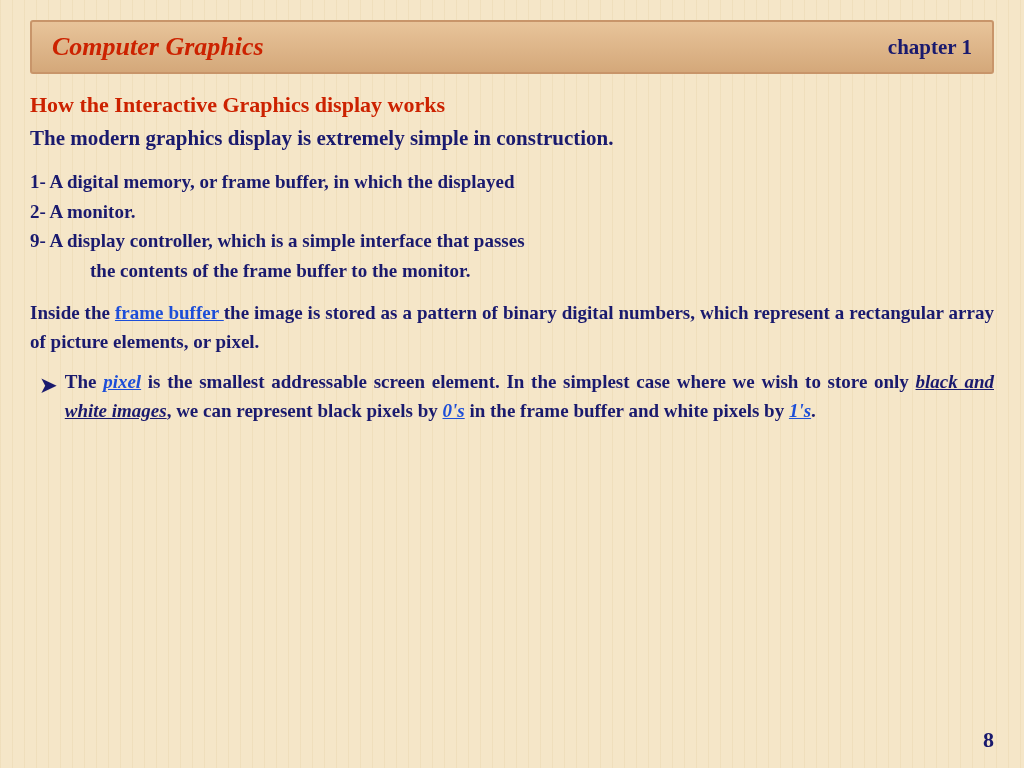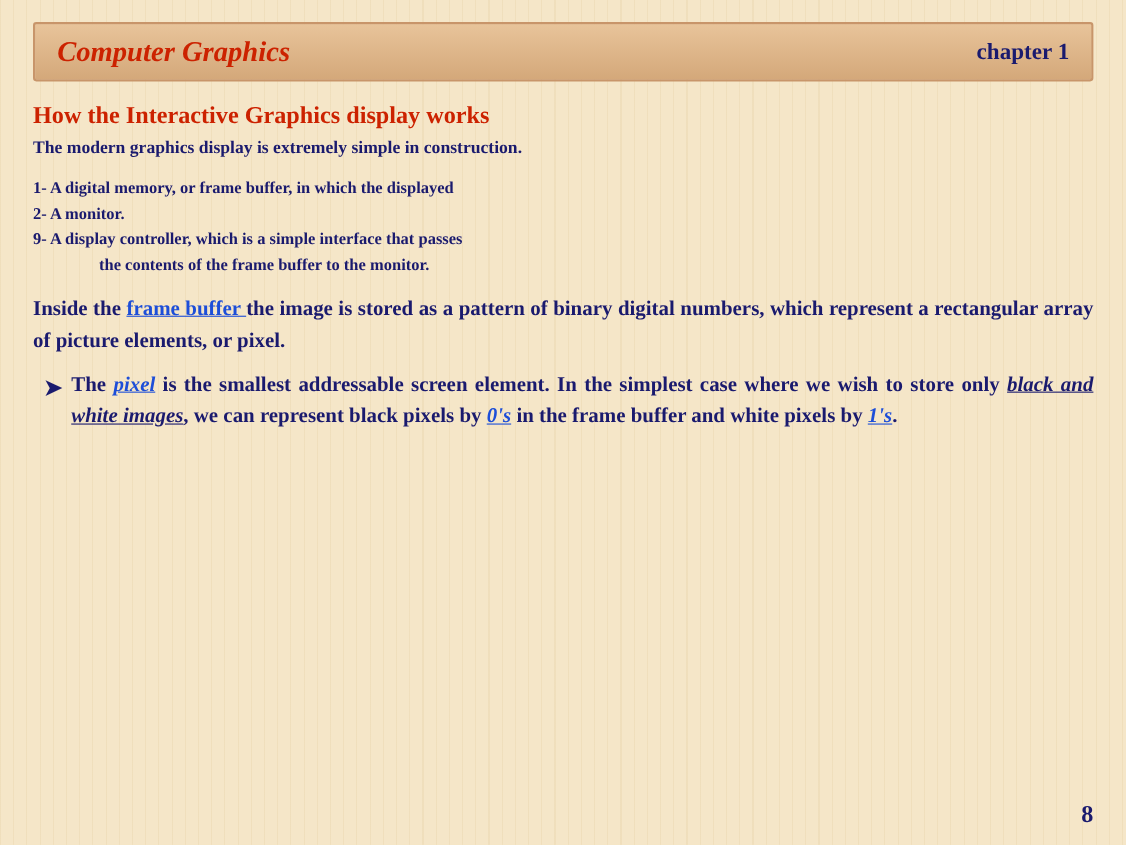--- a/index.html
+++ b/index.html
@@ -57,29 +57,29 @@
 
     .section-heading {
       color: #cc2200;
       font-size: 22px;
       font-weight: bold;
       margin-bottom: 6px;
     }
 
     .intro-text {
       color: #1a1a6e;
-      font-size: 16px;
+      font-size: 21px;
       font-weight: bold;
       line-height: 1.4;
       margin-bottom: 14px;
     }
 
     .components-list {
       color: #1a1a6e;
-      font-size: 15px;
+      font-size: 19px;
       font-weight: bold;
       line-height: 1.55;
       margin-bottom: 14px;
     }
 
     .components-list .item {
       display: block;
     }
 
     .components-list .item-indent {

